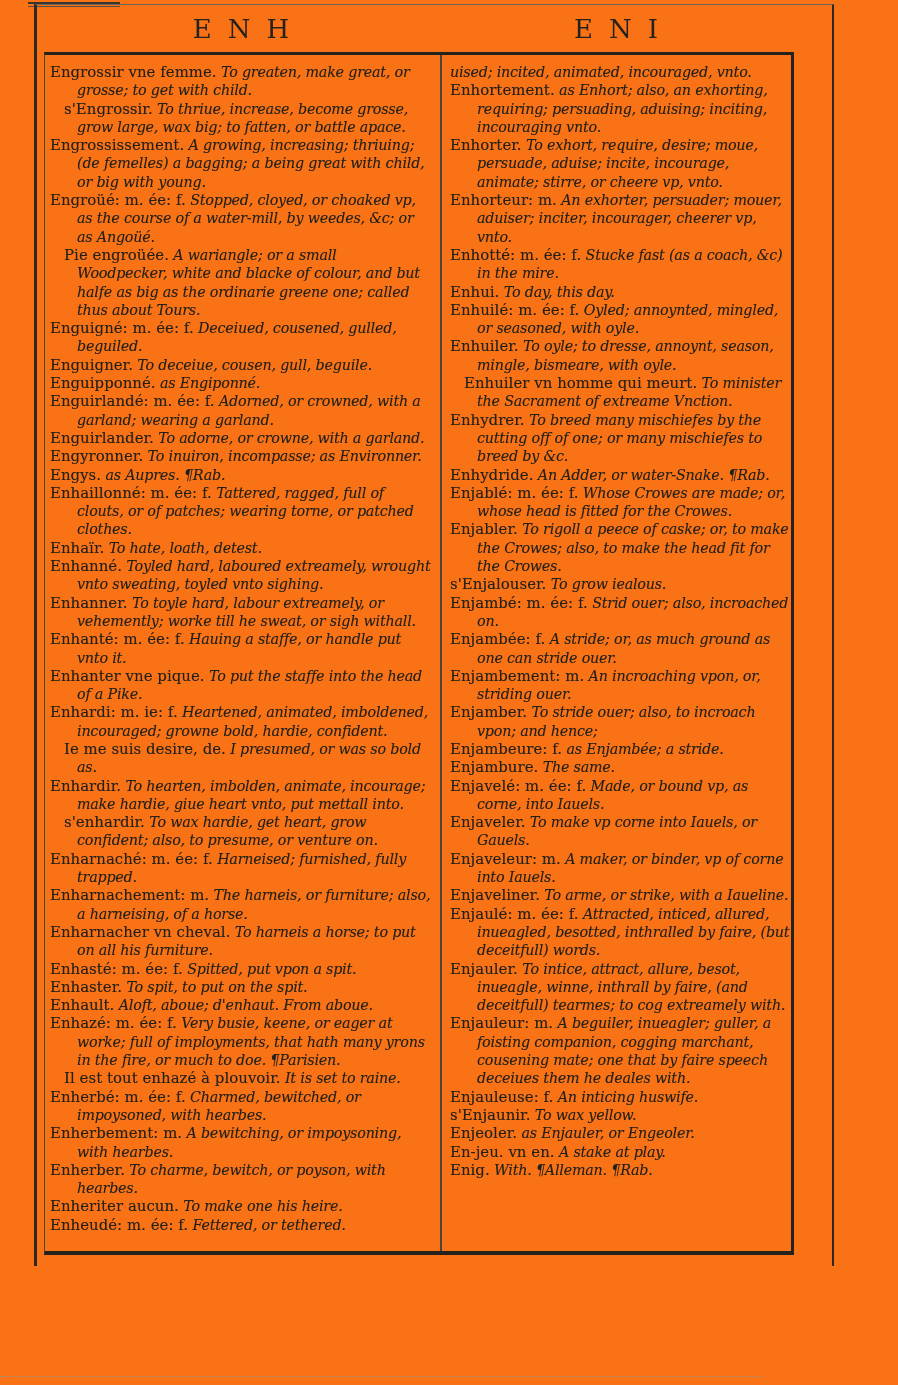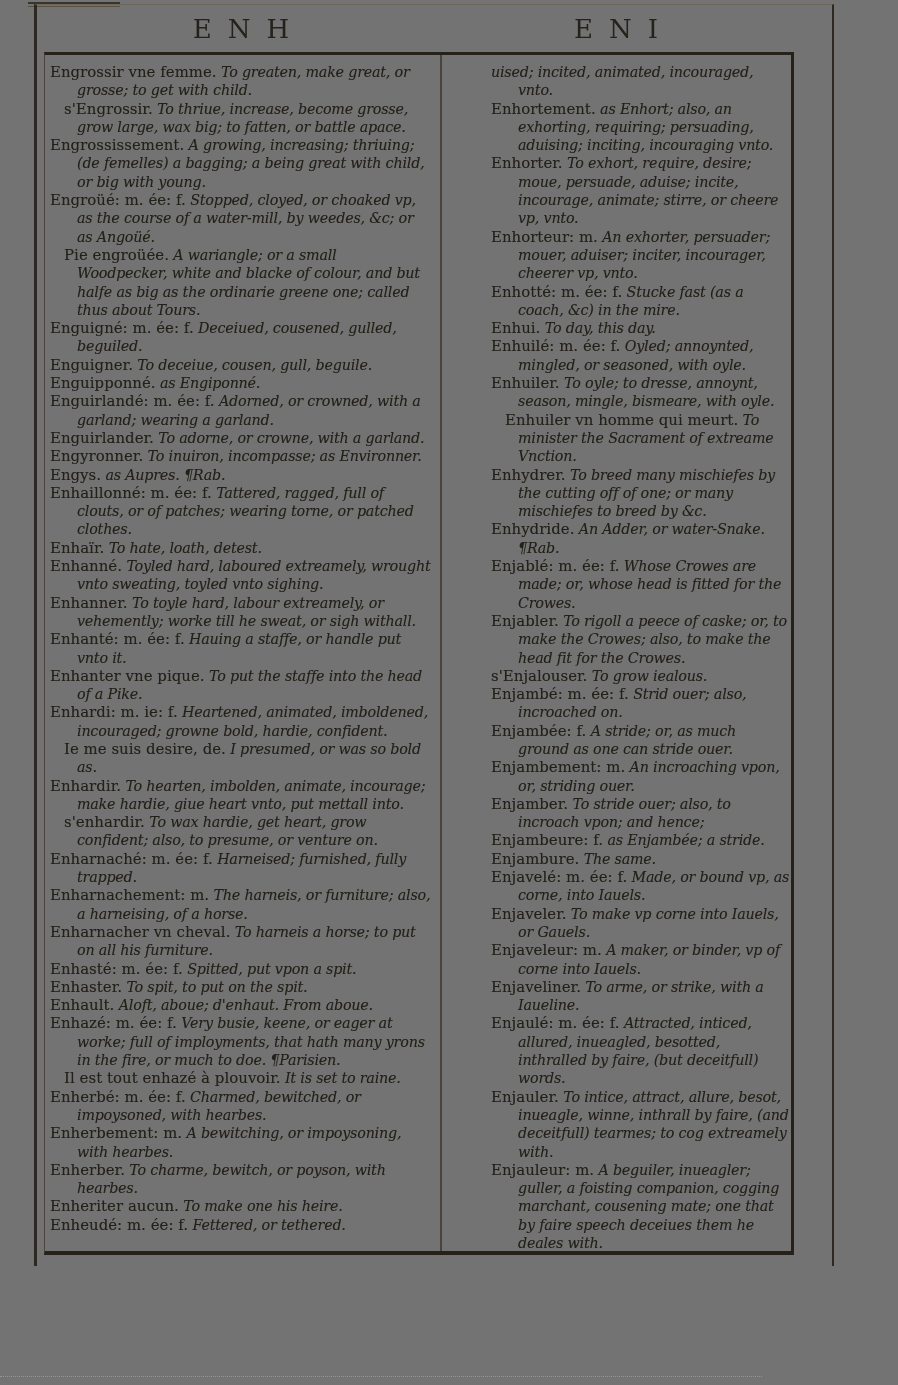--- a/index.html
+++ b/index.html
@@ -1,19 +1,19 @@
 <!DOCTYPE html>
 <html><head>
 <meta charset="utf-8">
 <style>
   * { margin:0; padding:0; box-sizing:border-box; }
   html,body { width:898px; height:1385px; background:#ffffff; }
   .scan {
     position:relative; width:898px; height:1385px;
-    background:#737373; color:#232019;
+    background:#f97316; color:#232019;
     font-family:"DejaVu Serif", serif;
     overflow:hidden;
   }
   
   .page-frame {
     position:absolute; left:34px; top:4px; width:800px; height:1262px;
     border-left:3px solid #2d2922; border-right:2px solid #2d2922;
     border-top:1px solid #6b655c; border-bottom:0;
   }
   .smudge-top {
@@ -27,21 +27,21 @@
   }
   .running-title.left { width:394px; }
   .running-title.right { width:356px; }
   
   .text-frame {
     position:absolute; left:44px; top:52px; width:750px; height:1203px;
     border-top:3px solid #26221b;
     border-bottom:4px solid #26221b;
     border-right:3px solid #26221b;
     border-left:1px solid #4a443a;
-    display:flex; overflow:hidden;gap:41px;
+    display:flex; overflow:hidden;
   }
   .col { padding-top:8px; overflow:hidden; }
   .col-left  { width:397px; padding-left:5px; padding-right:9px; border-right:2px solid #4a443a; }
   .col-right { flex:1; padding-left:8px; }
   .entry {
     font-style:italic; font-size:14.2px; line-height:18.3px;
     letter-spacing:-0.15px;
     padding-left:27px; text-indent:-27px;
     text-shadow:0.3px 0.3px 0 rgba(40,34,26,0.35);
   }

